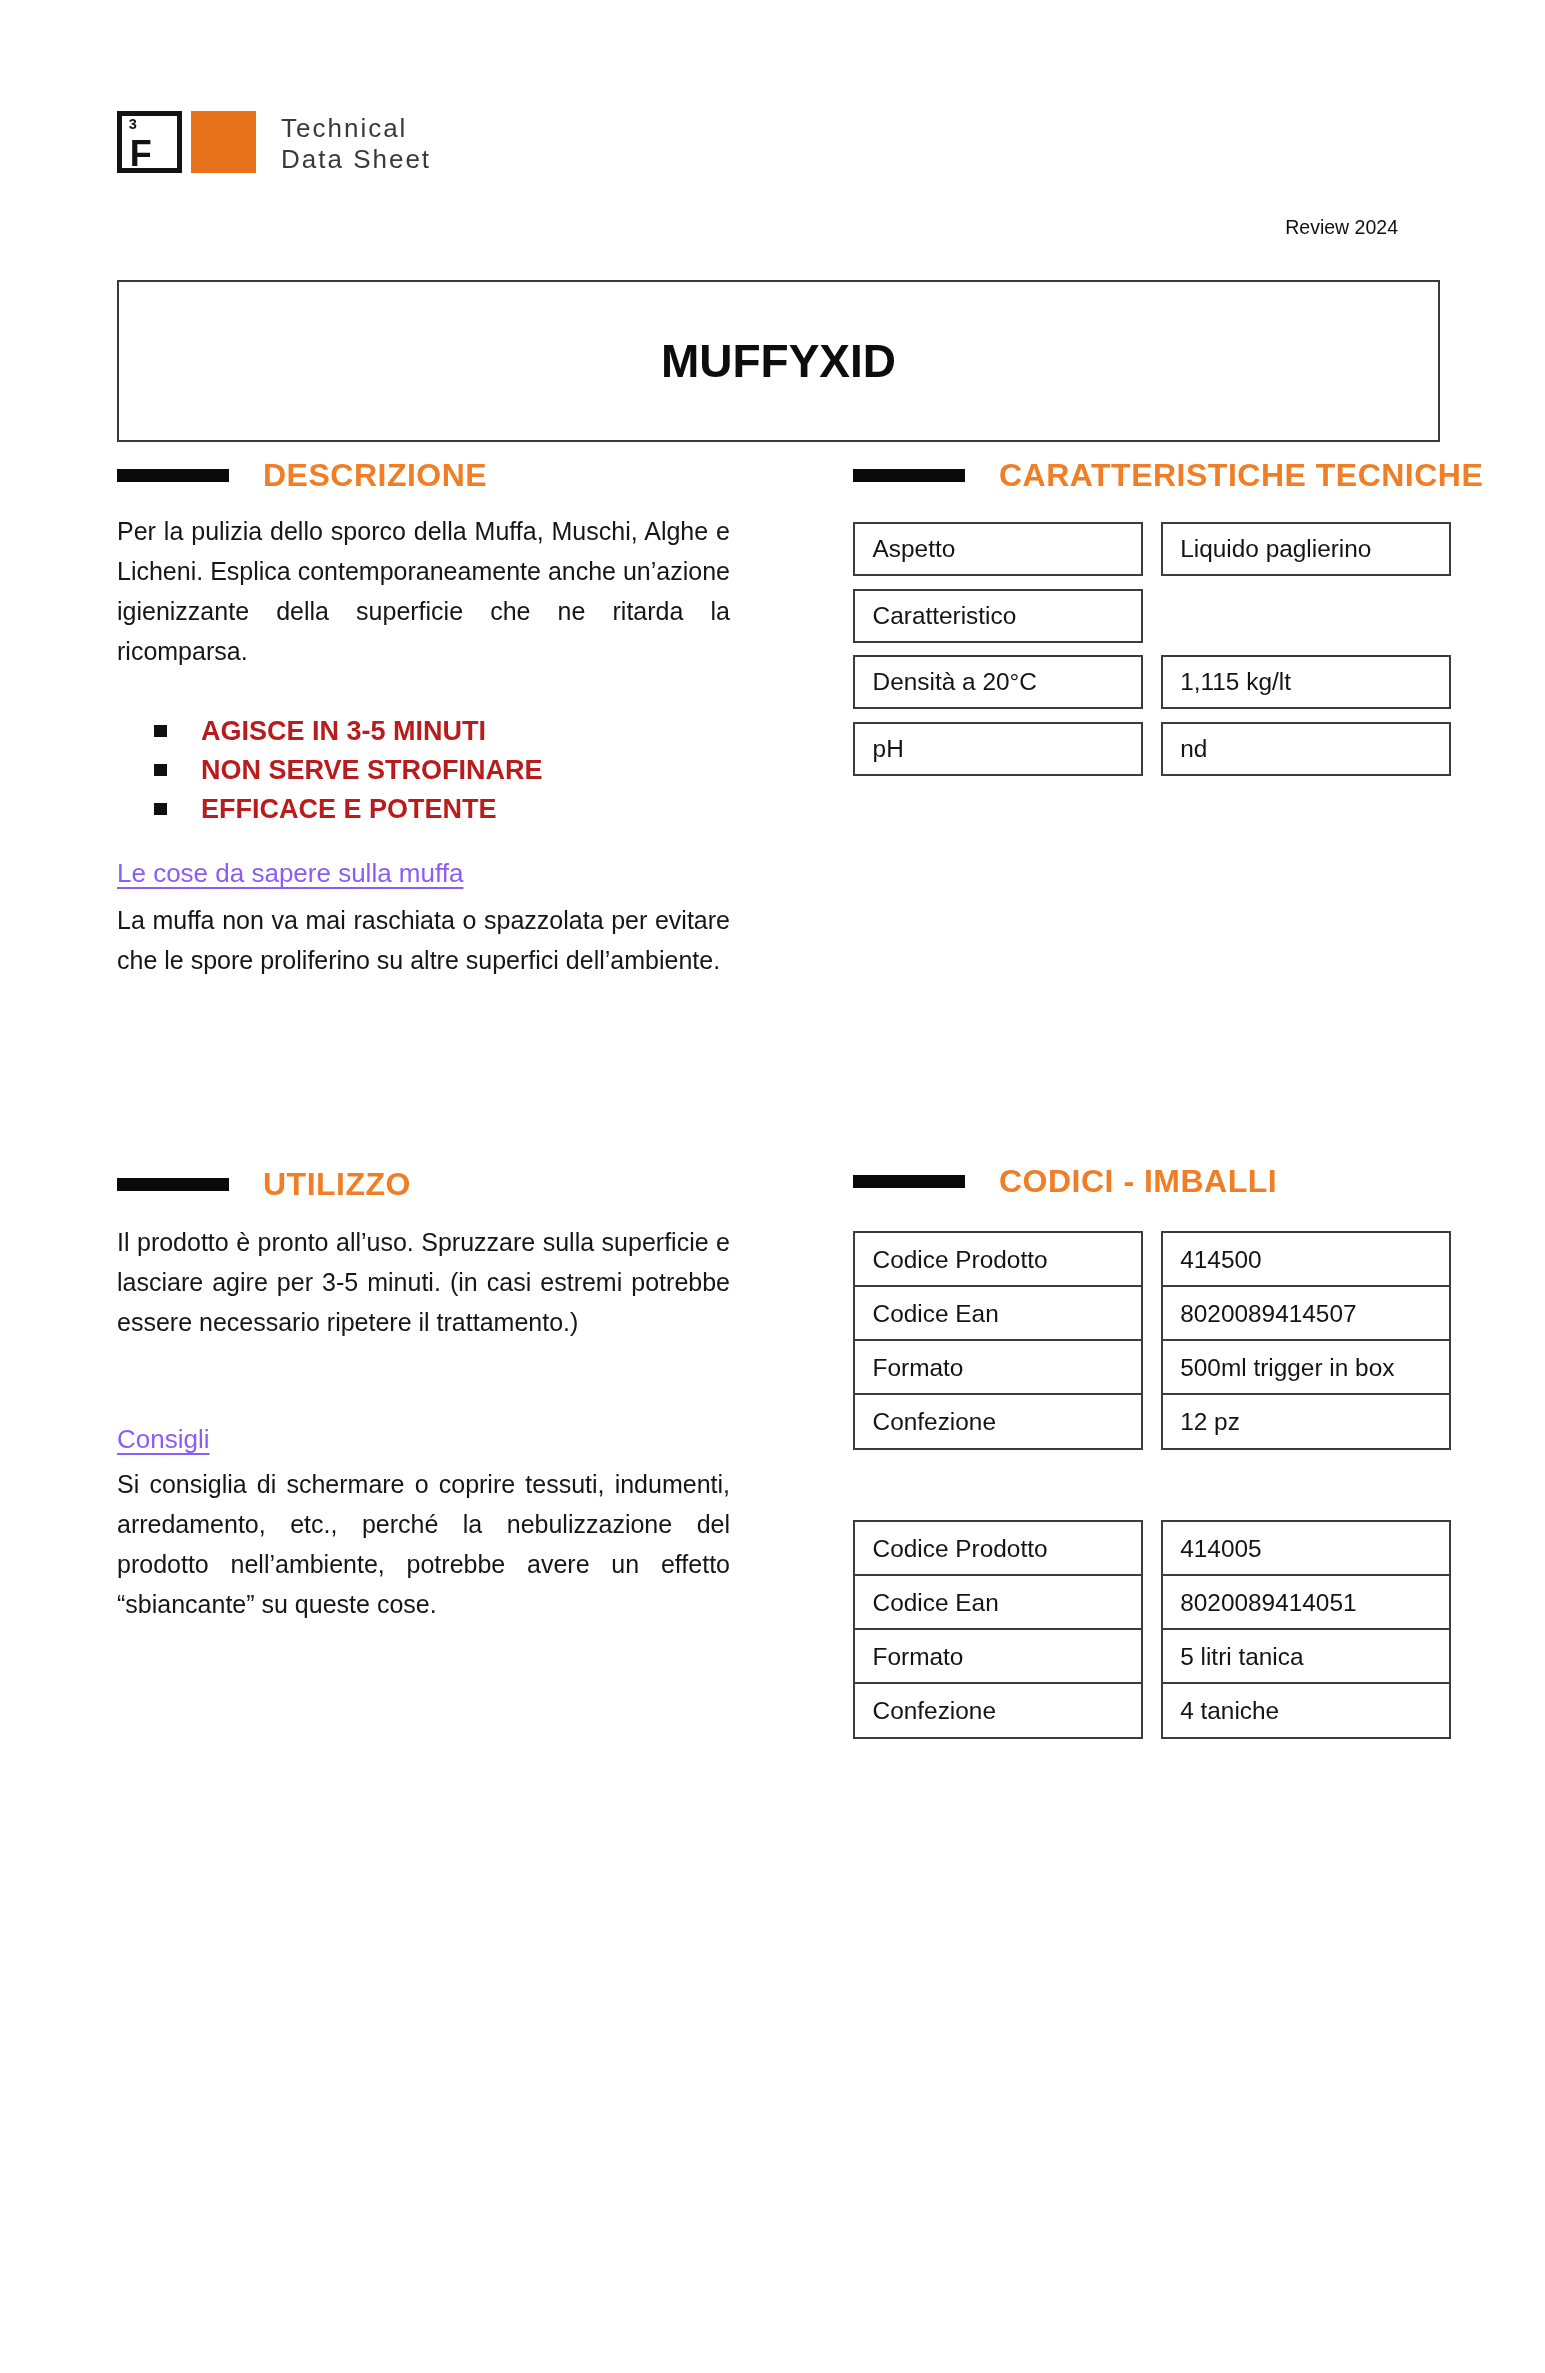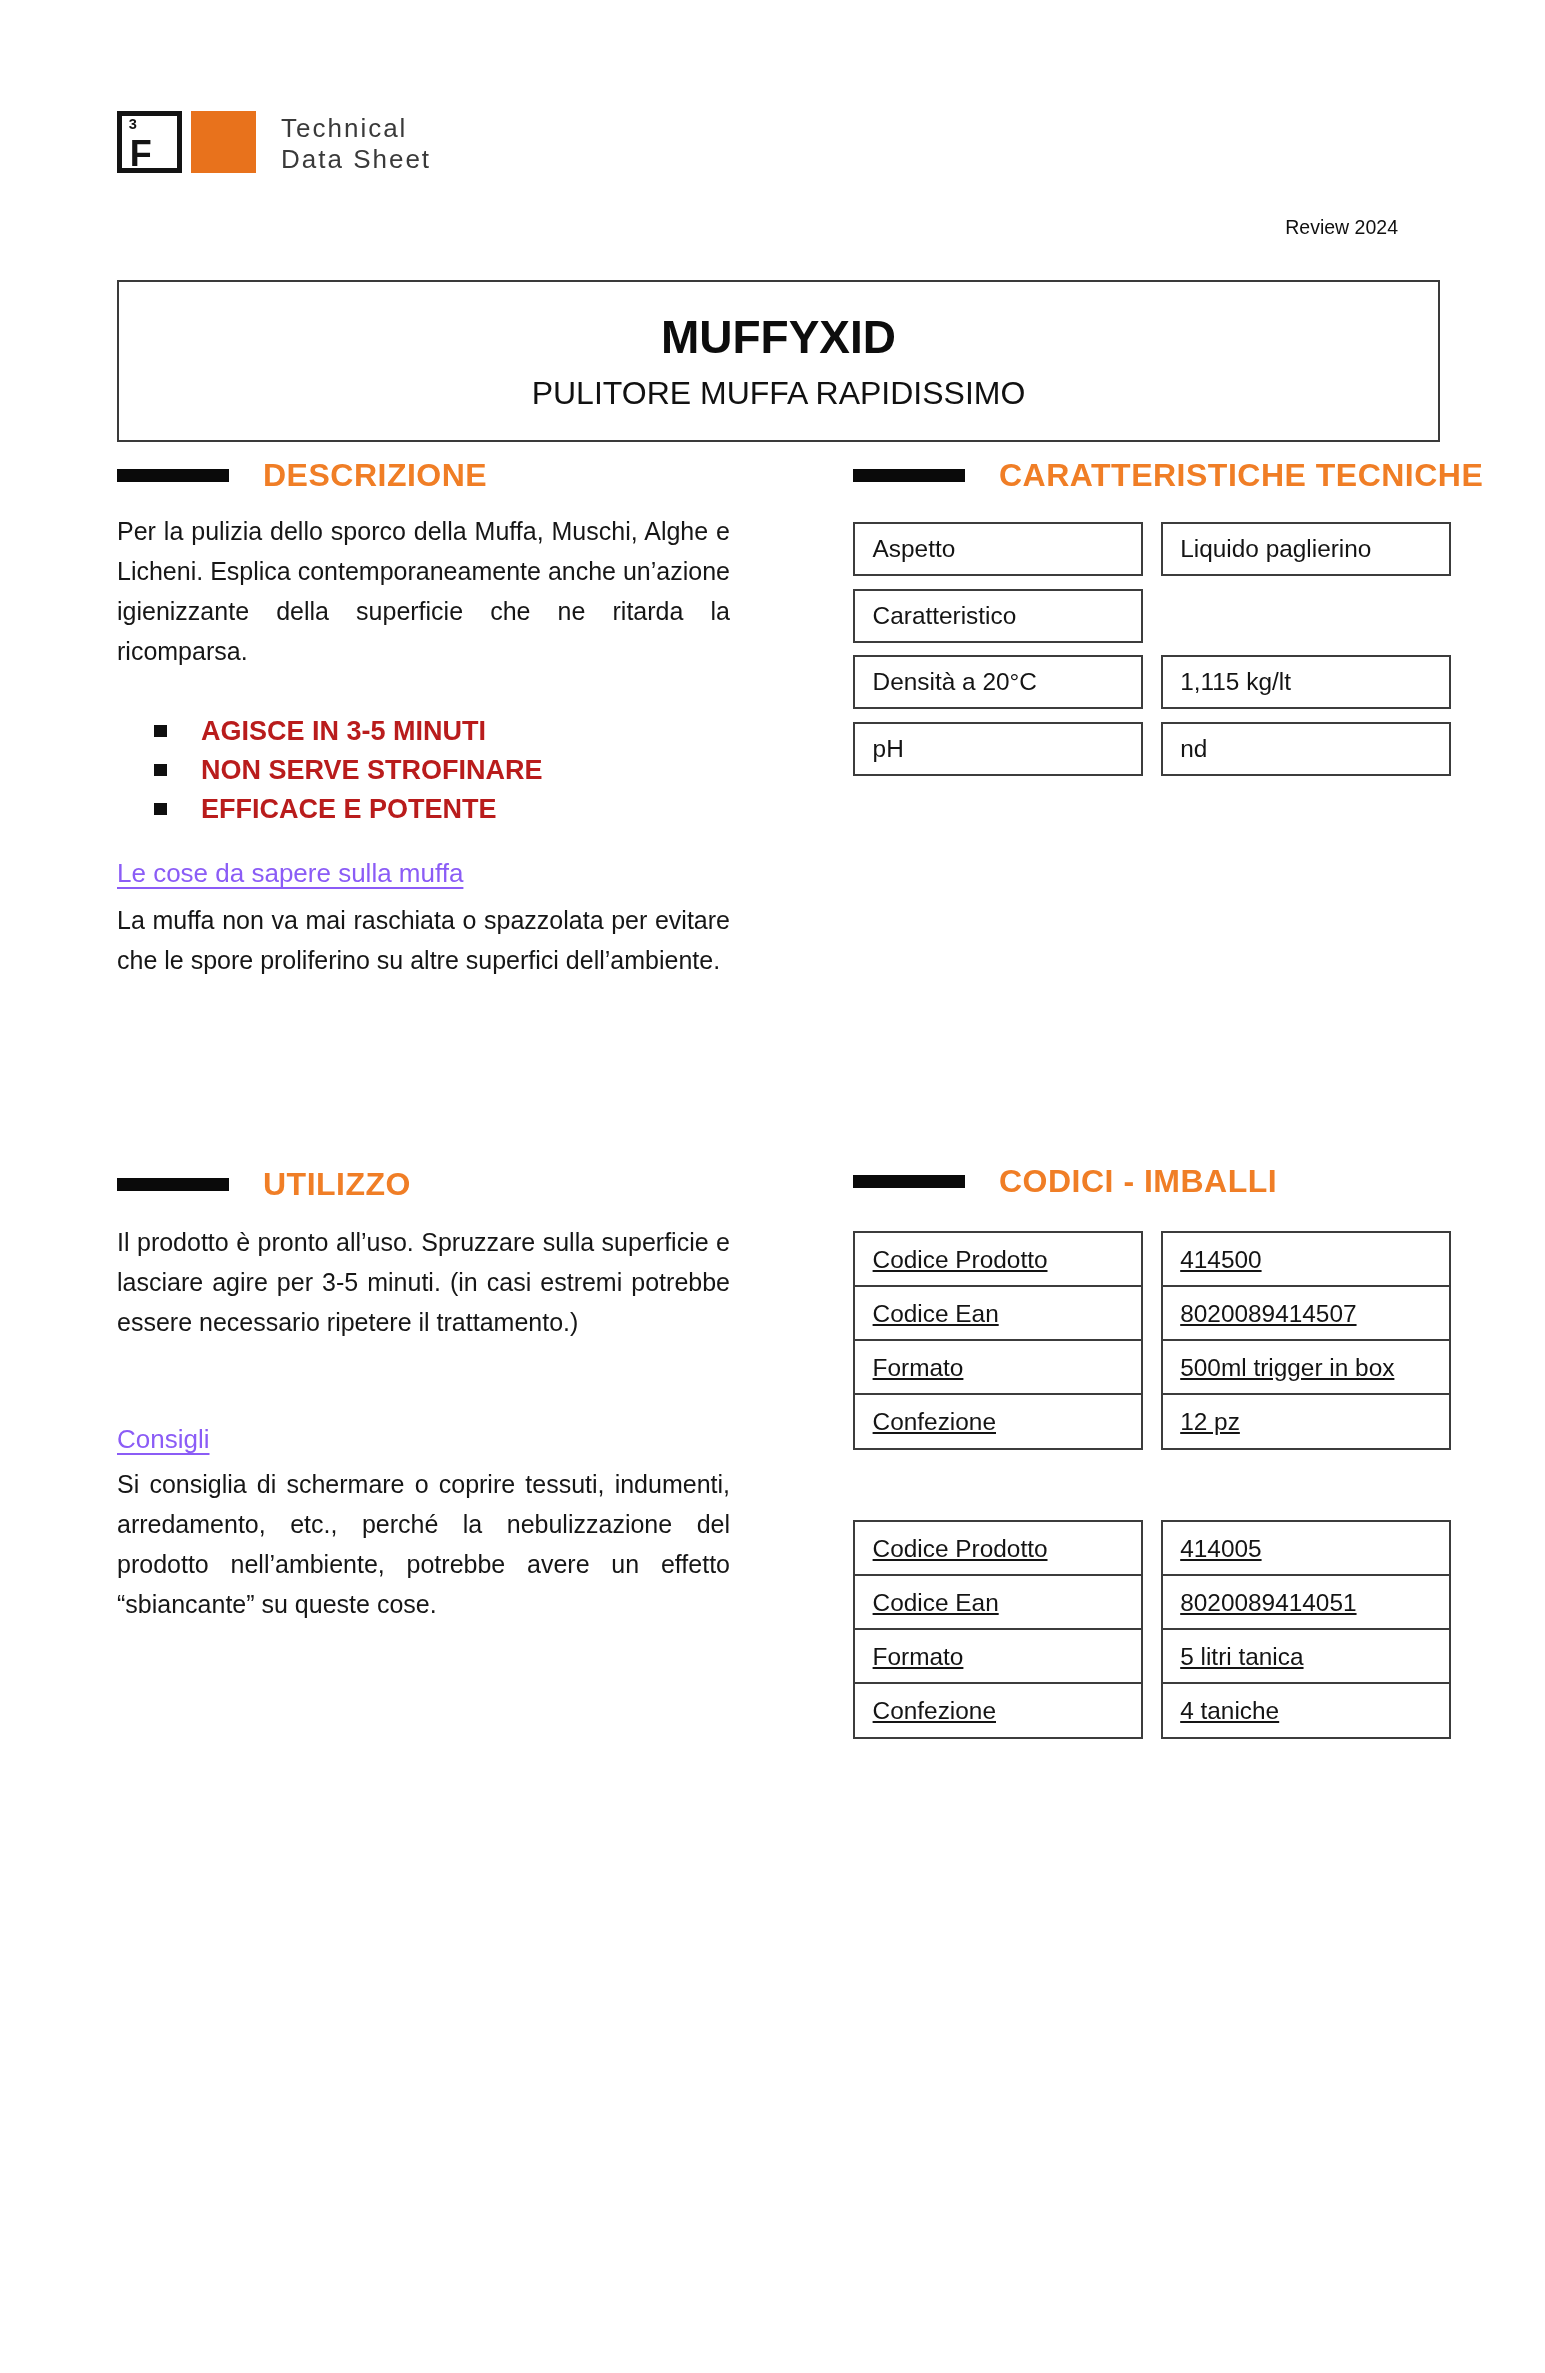--- a/index.html
+++ b/index.html
@@ -58,40 +58,39 @@
   
   .pair-table { display:flex; flex-direction:column; }
   .pair-table .trow { display:flex; gap:17.6px; }
   .gapped .trow + .trow { margin-top:12.7px; }
   .stacked .trow + .trow { margin-top:-2.9px; }
   .cell {
     width:290px; height:54px; border:2px solid #3c3c3c; background:#fff;
     display:flex; align-items:center; padding-left:17.6px;
     font-size:24.4px; color:#141414;
   }
-  .stacked .cell { height:57px; border-width:2.9px;text-decoration:underline; }
+  .stacked .cell { height:57px; border-width:2.9px; }
 </style>
 </head>
 <body>
 
 <div class="abs logo-f-box">
   <span class="logo-num">3</span>
   <span class="logo-letter">F</span>
 </div>
 <div class="abs logo-square"></div>
 <div class="abs wordmark">
   <div>Technical</div>
   <div>Data Sheet</div>
 </div>
 
 <div class="abs review">Review 2024</div>
 
 <div class="abs title-box">
   <div class="product-name">MUFFYXID</div>
-  <div class="product-subtitle">PULITORE MUFFA RAPIDISSIMO</div>
 </div>
 
 <div class="abs section-header" style="left:117px; top:462px;">
   <div class="section-bar"></div>
   <div class="section-label">DESCRIZIONE</div>
 </div>
 
 <div class="abs para" style="left:117px; top:511px;">Per la pulizia dello sporco della Muffa, Muschi, Alghe e Licheni. Esplica contemporaneamente anche un’azione igienizzante della superficie che ne ritarda la ricomparsa.</div>
 
 <ul class="abs bullets" style="left:117px; top:712px;">

